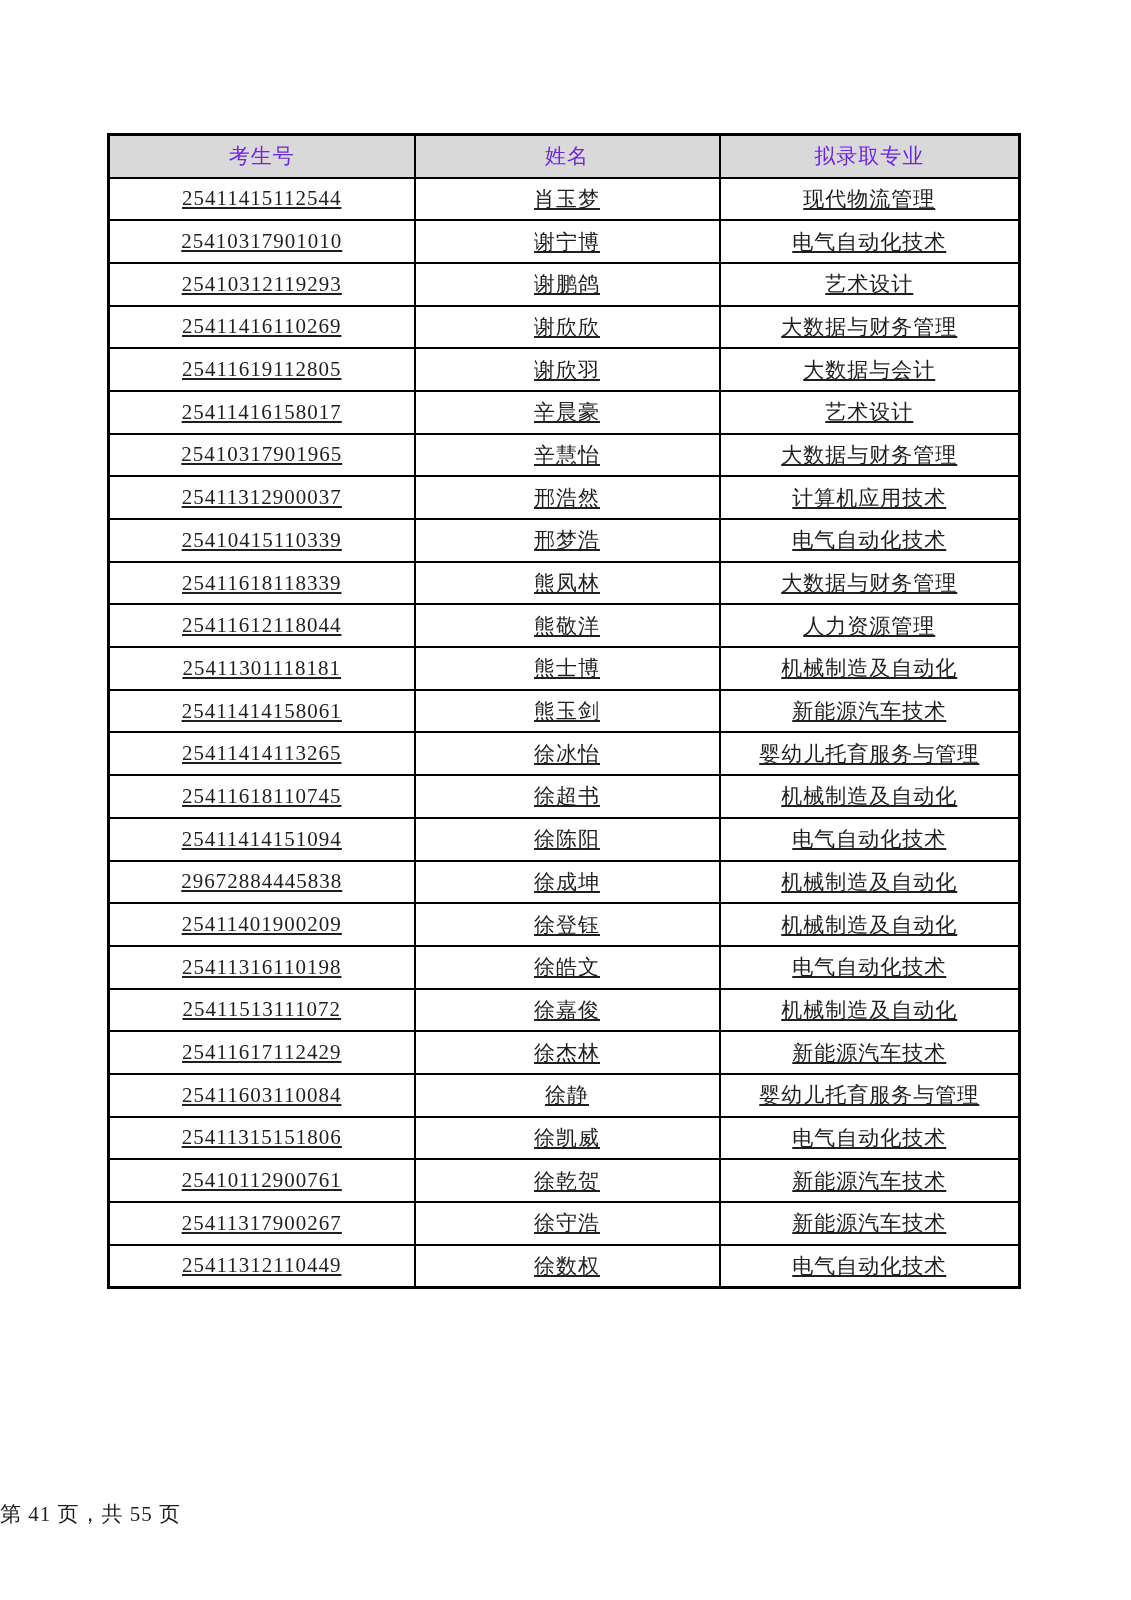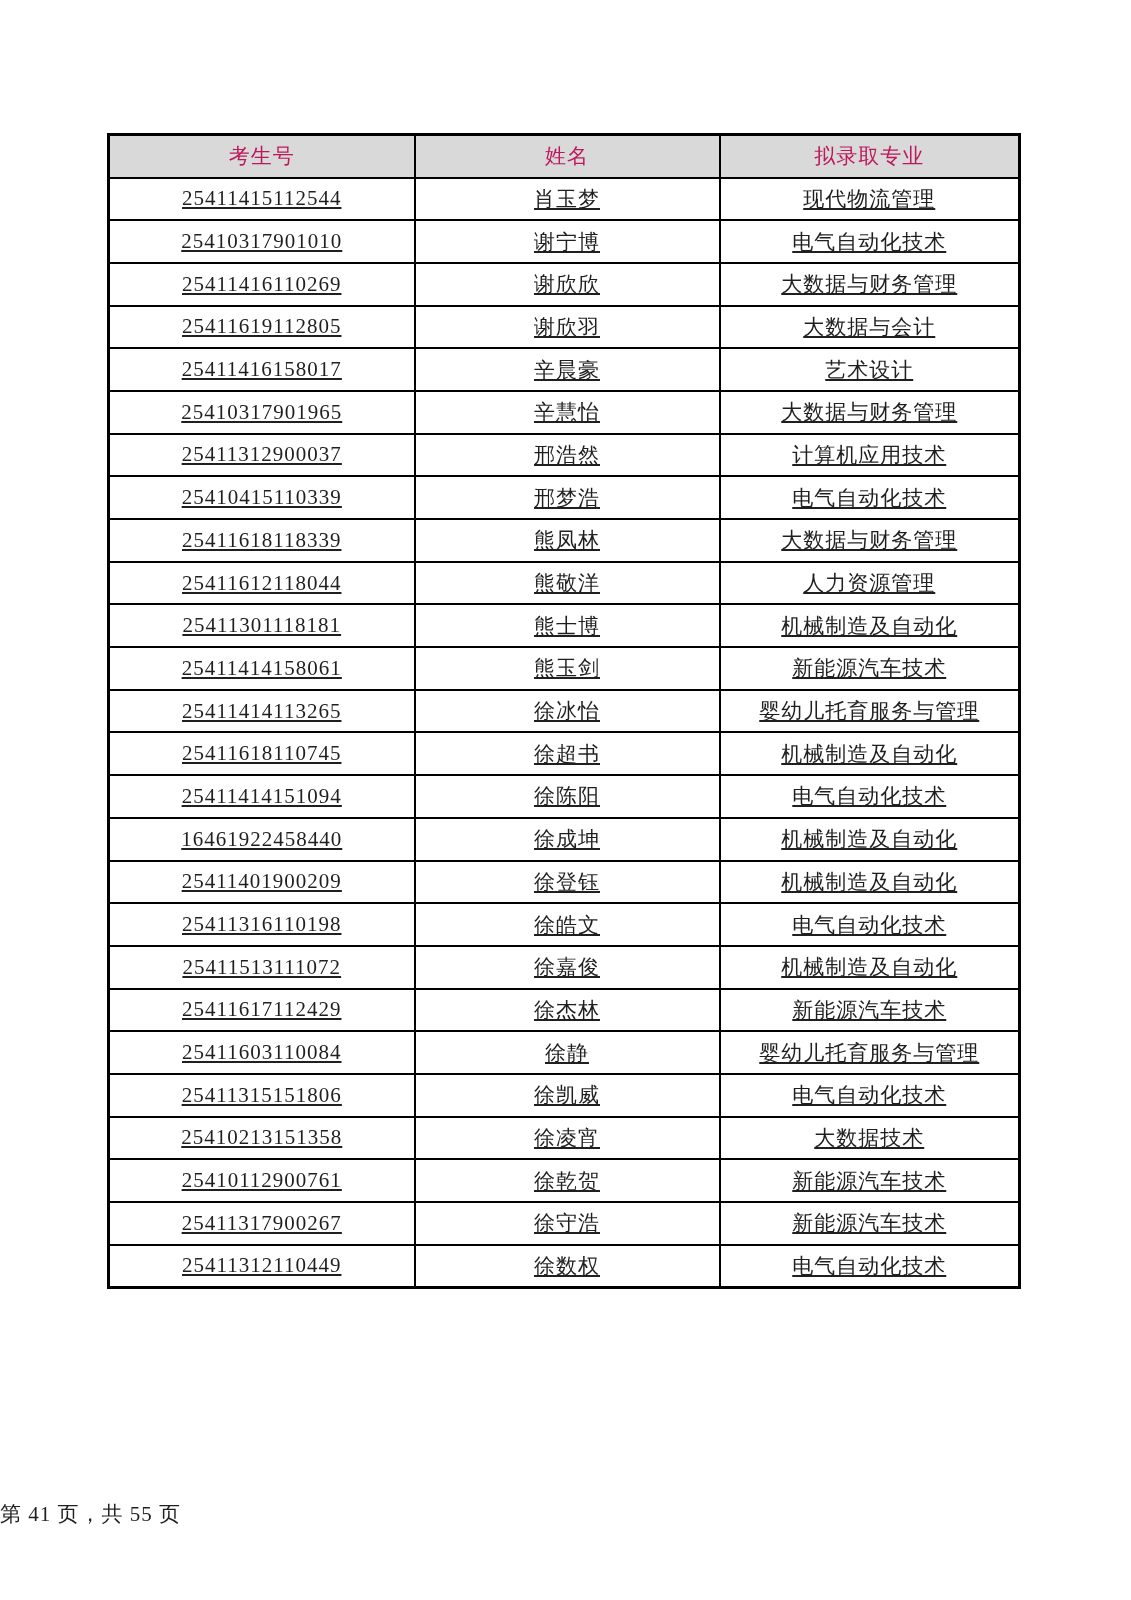--- a/index.html
+++ b/index.html
@@ -34,21 +34,21 @@
     font-size: 21px;
     font-weight: normal;
     letter-spacing: 1px;
     white-space: nowrap;
     overflow: hidden;
   }
   table.admission-table { border: 3px solid #000000; }
   table.admission-table thead th {
     background: #d9d9d9;
     height: 43px;
-    color: #be185d;
+    color: #6d28d9;
   }
   table.admission-table tbody tr { height: 42.7px; text-decoration: underline; }
   table.admission-table tbody td { background: #ffffff; }
   col.c1 { width: 306px; }
   col.c2 { width: 305px; }
   col.c3 { width: 300px; }
   .page-footer {
     position: absolute;
     left: 0;
     top: 1500px;
@@ -82,20 +82,25 @@
           <td>25411415112544</td>
           <td>肖玉梦</td>
           <td>现代物流管理</td>
         </tr>
         <tr>
           <td>25410317901010</td>
           <td>谢宁博</td>
           <td>电气自动化技术</td>
         </tr>
         <tr>
+          <td>25410312119293</td>
+          <td>谢鹏鸽</td>
+          <td>艺术设计</td>
+        </tr>
+        <tr>
           <td>25411416110269</td>
           <td>谢欣欣</td>
           <td>大数据与财务管理</td>
         </tr>
         <tr>
           <td>25411619112805</td>
           <td>谢欣羽</td>
           <td>大数据与会计</td>
         </tr>
         <tr>
@@ -147,21 +152,21 @@
           <td>25411618110745</td>
           <td>徐超书</td>
           <td>机械制造及自动化</td>
         </tr>
         <tr>
           <td>25411414151094</td>
           <td>徐陈阳</td>
           <td>电气自动化技术</td>
         </tr>
         <tr>
-          <td>16461922458440</td>
+          <td>29672884445838</td>
           <td>徐成坤</td>
           <td>机械制造及自动化</td>
         </tr>
         <tr>
           <td>25411401900209</td>
           <td>徐登钰</td>
           <td>机械制造及自动化</td>
         </tr>
         <tr>
           <td>25411316110198</td>
@@ -182,25 +187,20 @@
           <td>25411603110084</td>
           <td>徐静</td>
           <td>婴幼儿托育服务与管理</td>
         </tr>
         <tr>
           <td>25411315151806</td>
           <td>徐凯威</td>
           <td>电气自动化技术</td>
         </tr>
         <tr>
-          <td>25410213151358</td>
-          <td>徐凌宵</td>
-          <td>大数据技术</td>
-        </tr>
-        <tr>
           <td>25410112900761</td>
           <td>徐乾贺</td>
           <td>新能源汽车技术</td>
         </tr>
         <tr>
           <td>25411317900267</td>
           <td>徐守浩</td>
           <td>新能源汽车技术</td>
         </tr>
         <tr>

